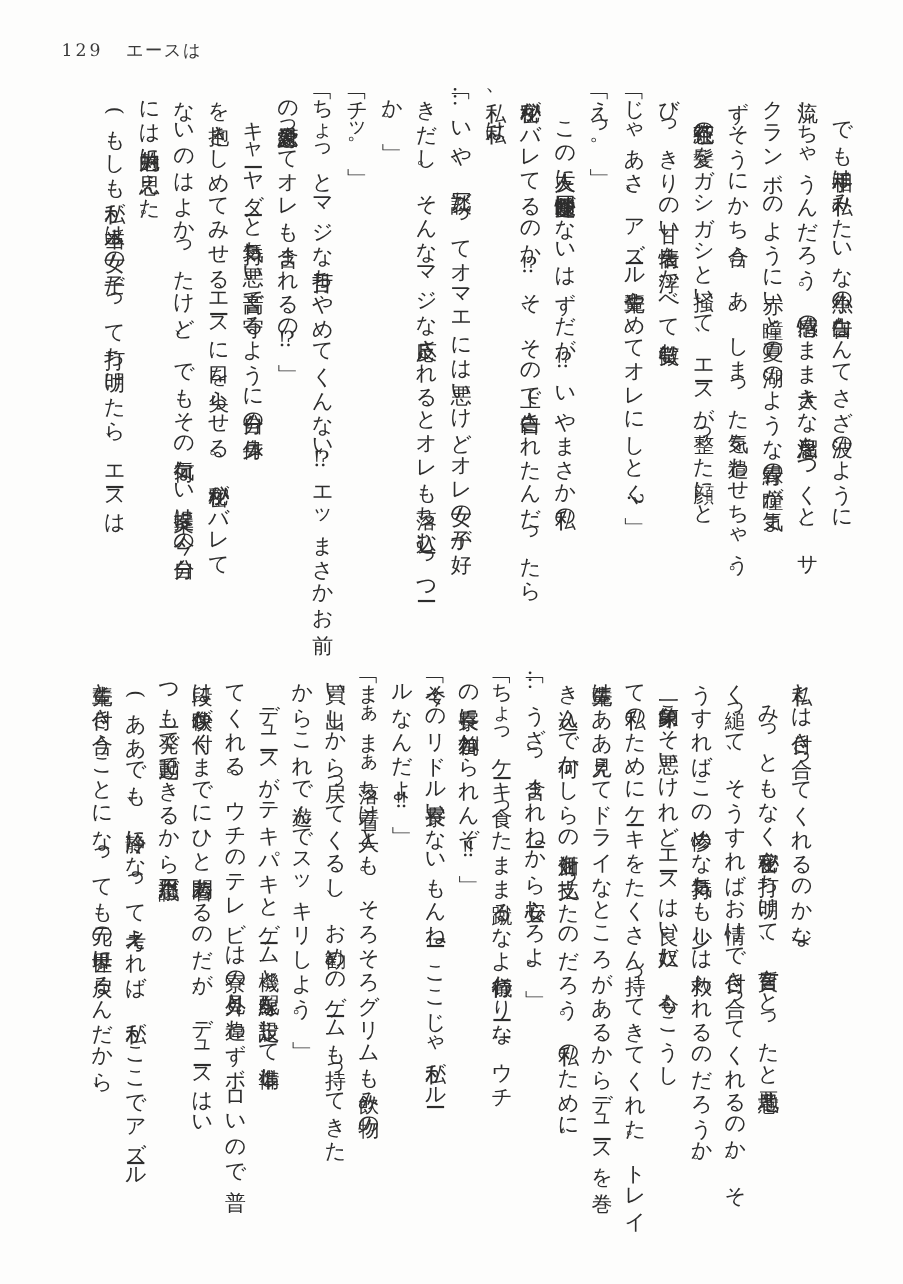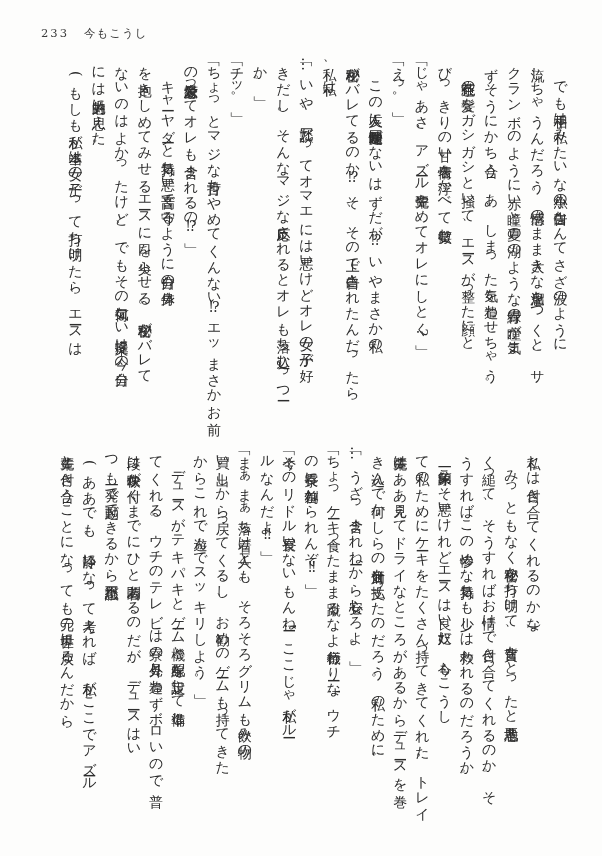--- a/index.html
+++ b/index.html
@@ -42,21 +42,21 @@
   }
   .block-bottom p.line { line-height: 22.2px; }
   .tblock p.line.indent { text-indent: 1em; }
 </style>
 </head>
 <body>
 
 <div class="page">
 
   <div class="running-head">
-    <span class="page-num">233</span><span class="chapter-title">今もこうし</span>
+    <span class="page-num">129</span><span class="chapter-title">エースは</span>
   </div>
 
   <div class="tblock block-top">
       <p class="line indent">でも相手は私みたいな小魚の告白なんてさざ波のように</p>
       <p class="line">流しちゃうんだろう。感情のまま大きな溜息をつくと、サ</p>
       <p class="line">クランボのように赤い瞳と夏の湖のような青緑の瞳が気ま</p>
       <p class="line">ずそうにかち合う。あ、しまった気を遣わせちゃう。</p>
       <p class="line indent">紅茶色の髪をガシガシと掻いて、エースが整った顔にと</p>
       <p class="line">びっきりの甘い表情を浮かべて微笑む。</p>
       <p class="line">「じゃあさ、アズール先輩やめてオレにしとく?」</p>

